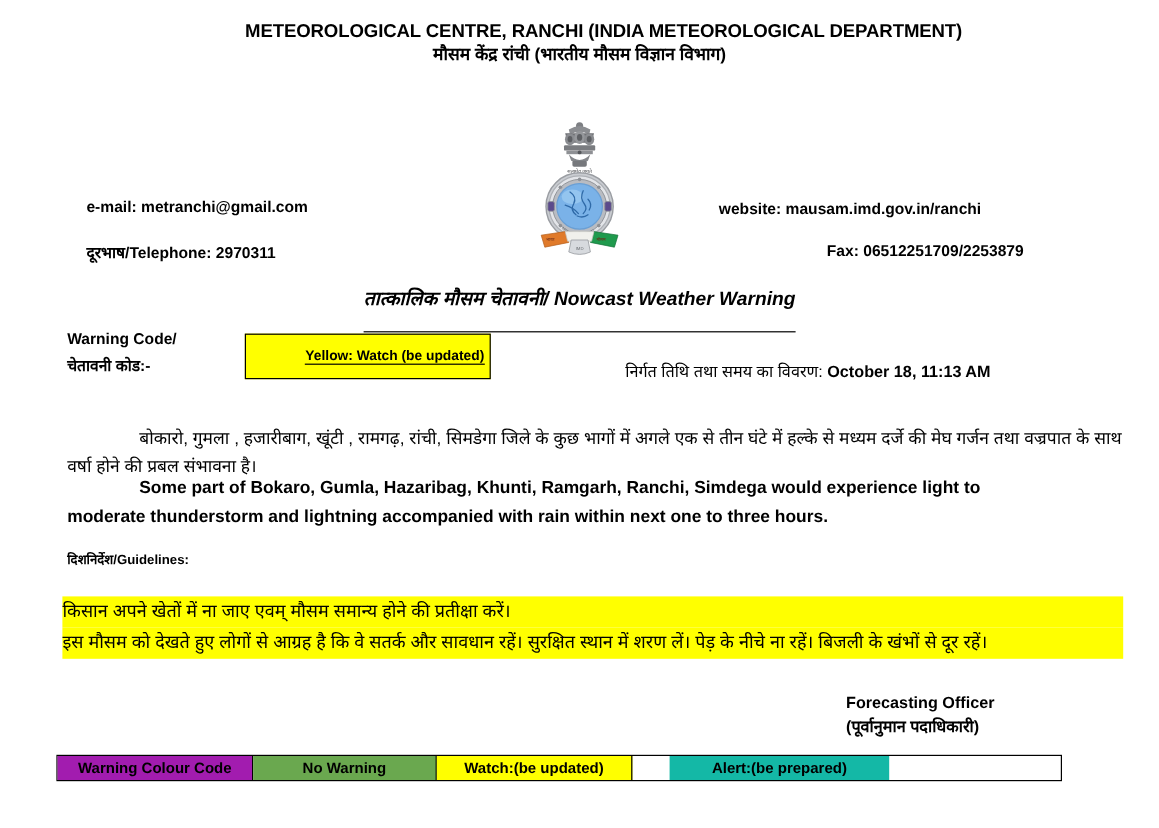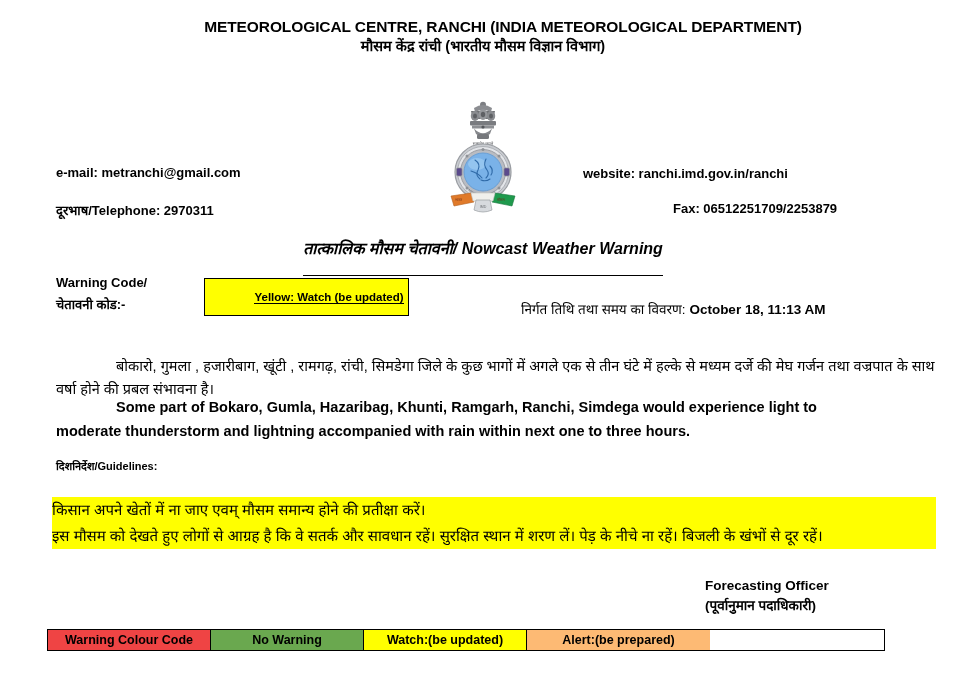--- a/index.html
+++ b/index.html
@@ -59,20 +59,21 @@
     width: 84px;
     height: 128px;
     position: relative;
   }
 
   
   .contact {
     position: absolute;
     font-size: 13px;
     font-weight: bold;
+    margin-left: 16px;
   }
   .c-email  { left: 56px;  top: 165px; }
   .c-phone  { left: 56px;  top: 201px; }
   .c-web    { left: 583px; top: 166px; }
   .c-fax    { left: 673px; top: 201px; }
 
   
   .doc-title {
     position: absolute;
     left: 0; right: 0;
@@ -281,21 +282,21 @@
         </g>
 
         <path d="M35 104 L49 104 L51 114 Q42 118 33 114 Z" fill="#d7dade" stroke="#9a9da2" stroke-width="0.7"></path>
         <text x="42" y="112" font-size="3.6" text-anchor="middle" fill="#6d7075" font-family="'Liberation Sans', sans-serif">IMD</text>
       </svg>
     </div>
   </div>
 
   <div class="contact c-email">e-mail: metranchi@gmail.com</div>
   <div class="contact c-phone">दूरभाष/Telephone: 2970311</div>
-  <div class="contact c-web">website: ranchi.imd.gov.in/ranchi</div>
+  <div class="contact c-web">website: mausam.imd.gov.in/ranchi</div>
   <div class="contact c-fax">Fax: 06512251709/2253879</div>
 
   <div class="doc-title">
     <span>तात्कालिक मौसम चेतावनी/ Nowcast Weather Warning</span>
   </div>
 
   <div class="wc-label">
     <div>Warning Code/</div>
     <div>चेतावनी कोड:-</div>
   </div>
@@ -316,27 +317,27 @@
     <span class="gl-line" style="background: rgb(255, 255, 0);">किसान अपने खेतों में ना जाए एवम् मौसम समान्य होने की प्रतीक्षा करें।</span>
     <span class="gl-line" style="background: rgb(255, 255, 0);">इस मौसम को देखते हुए लोगों से आग्रह है कि वे सतर्क और सावधान रहें। सुरक्षित स्थान में शरण लें। पेड़ के नीचे ना रहें। बिजली के खंभों से दूर रहें।</span>
   </div>
 
   <div class="sign">
     <div class="s1">Forecasting Officer</div>
     <div class="s2">(पूर्वानुमान पदाधिकारी)</div>
   </div>
 
   <div class="legend">
-    <div class="legend-cell" style="background: #ef4444; color: rgb(0, 0, 0); width: 163px; flex: 0 0 163px;">
+    <div class="legend-cell" style="background: #a21caf; color: rgb(0, 0, 0); width: 163px; flex: 0 0 163px;">
         <span>Warning Colour Code</span>
       </div>
     <div class="legend-cell" style="background: rgb(106, 168, 79); color: rgb(0, 0, 0); width: 153px; flex: 0 0 153px;">
         <span>No Warning</span>
       </div>
     <div class="legend-cell" style="background: rgb(255, 255, 0); color: rgb(0, 0, 0); width: 163px; flex: 0 0 163px;">
         <span>Watch:(be updated)</span>
       </div>
-    <div class="legend-cell" style="background: #fdba74; color: rgb(0, 0, 0); width: 183px; flex: 0 0 183px;">
+    <div class="legend-cell" style="background: #14b8a6; color: rgb(0, 0, 0); width: 183px; flex: 0 0 183px; margin-left: 31px;">
         <span>Alert:(be prepared)</span>
       </div>
   </div>
 
 </div>
 
 </body></html>

